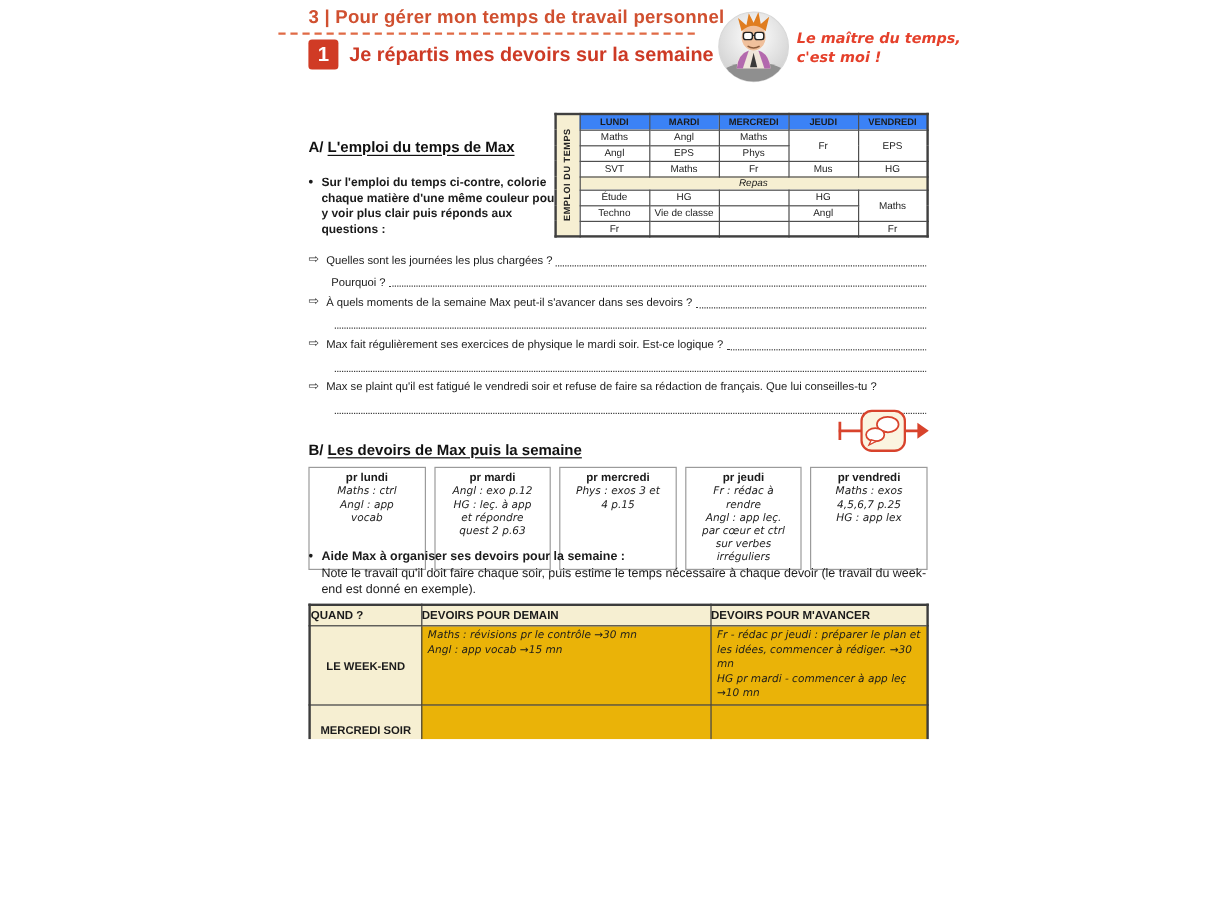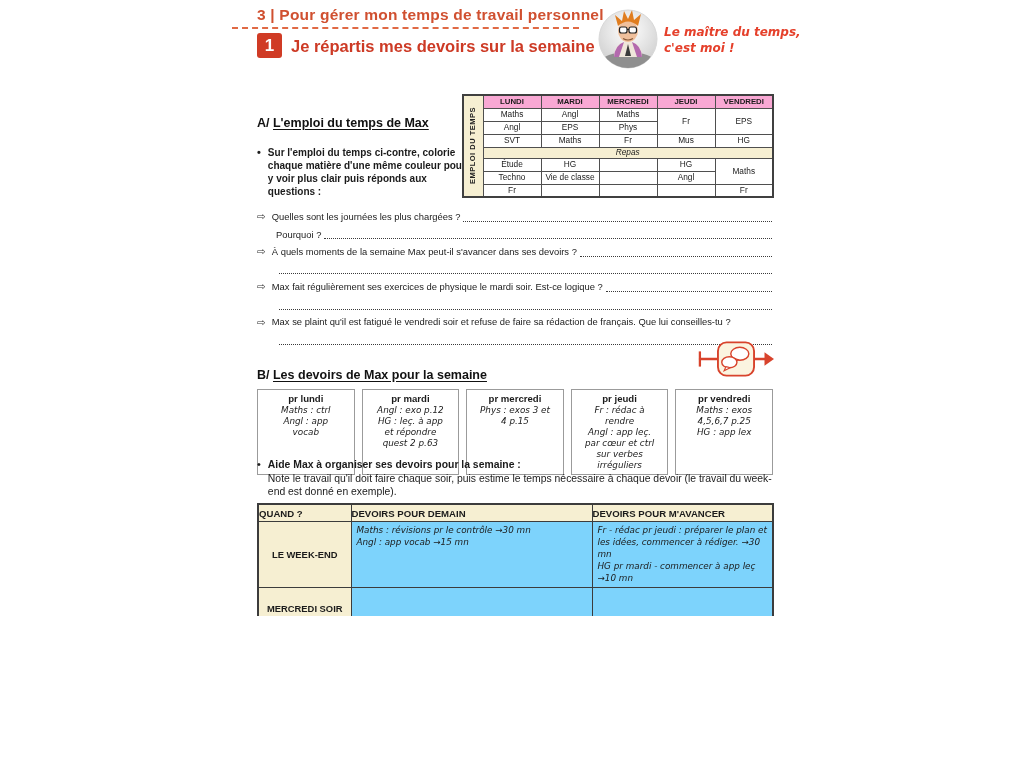--- a/index.html
+++ b/index.html
@@ -30,21 +30,21 @@
   #instruction-a{left:257px;top:146px;width:212px;font-size:10px;font-weight:bold;line-height:1.3;}
   #instruction-b{left:257px;top:458px;width:516px;font-size:10.4px;line-height:1.3;}
   #instruction-b .b-title{font-weight:bold;}
 
   
   #timetable{left:462px;top:94px;}
   #timetable table{border-collapse:collapse;table-layout:fixed;width:310px;
         border:2px solid #404040;font-size:8.3px;}
   #timetable td{border:1px solid #4f4f4f;text-align:center;vertical-align:middle;
         padding:0;background:#fff;line-height:1.05;}
-  #timetable .tt-head td{background:#f9a8d4;font-weight:bold;font-size:7.8px;}
+  #timetable .tt-head td{background:#3b82f6;font-weight:bold;font-size:7.8px;}
   #timetable .tt-side{background:#f6efd2 !important;}
   #timetable .tt-lunch td{background:#f6efd2;font-style:italic;}
   .vlabel{writing-mode:vertical-rl;transform:rotate(180deg);font-size:7.5px;font-weight:bold;
         letter-spacing:.5px;margin:0 auto;color:#222;}
 
   
   #questions{left:257px;top:206px;width:515px;}
   .qline{display:flex;align-items:flex-end;height:17.6px;font-size:9.4px;white-space:nowrap;overflow:hidden;}
   .qline .qarrow{font-family:"DejaVu Sans",sans-serif;font-size:10.5px;color:#333;
         margin-right:6px;line-height:1;align-self:center;margin-top:3px;}
@@ -58,21 +58,21 @@
 
   
   #hw-boxes{left:257px;top:389px;width:516px;display:flex;gap:7px;}
   .hw-box{flex:1;border:1px solid #9b9b9b;background:#fff;min-height:56px;padding:3px 12px;text-align:center;}
   .hw-box .hw-title{font-weight:bold;font-size:9.6px;margin-bottom:1px;}
   .hw-box .hw-line{font-family:"DejaVu Sans",sans-serif;font-style:italic;font-size:8.8px;line-height:1.25;}
 
   
   #planning{left:257px;top:503px;}
   #planning table{border-collapse:collapse;table-layout:fixed;width:515px;border:2px solid #3c3c3c;}
-  #planning td{border:1px solid #3c3c3c;padding:0;vertical-align:top;background:#7dd3fc;}
+  #planning td{border:1px solid #3c3c3c;padding:0;vertical-align:top;background:#eab308;}
   #planning .p-head td{background:#f6efd2;font-weight:bold;font-size:9.6px;text-align:left;
         vertical-align:middle;height:16px;}
   #planning .p-when{background:#f6efd2;font-weight:bold;font-size:9.4px;text-align:center;vertical-align:middle;}
   #planning .p-cell{padding:3px 5px;}
   #planning .hw-note{font-family:"DejaVu Sans",sans-serif;font-style:italic;font-size:8.8px;line-height:1.35;}
 
   #page-number{left:258px;top:750px;font-size:10px;color:#222;}
   svg{display:block;}
 </style>
 </head>
@@ -237,21 +237,21 @@
       <rect x="22" y="2.5" width="38" height="35" rx="9" fill="#fbf4e0" stroke="#d8432c" stroke-width="2"></rect>
       <ellipse cx="45" cy="14.5" rx="9.5" ry="6.8" fill="#fff" stroke="#d8432c" stroke-width="1.5"></ellipse>
       <path d="M39 19.5 L36.5 25 L43.5 20.8 Z" fill="#fff" stroke="#d8432c" stroke-width="1.2"></path>
       <ellipse cx="34" cy="23.5" rx="8" ry="5.8" fill="#fff" stroke="#d8432c" stroke-width="1.5"></ellipse>
       <path d="M30.5 28 L28.5 32.5 L35 29.2 Z" fill="#fff" stroke="#d8432c" stroke-width="1.2"></path>
     </svg>
   </div>
 
   <div id="sec-b-title" class="abs sec-title">
     <span>B/</span>
-    <span class="und">Les devoirs de Max pour la semaine</span>
+    <span class="und">Les devoirs de Max puis la semaine</span>
   </div>
 
   <div id="hw-boxes" class="abs">
     <div class="hw-box">
       <div class="hw-title">pr lundi</div>
       <div class="hw-line">Maths : ctrl</div>
       <div class="hw-line">Angl : app vocab</div>
     </div>
     <div class="hw-box">
       <div class="hw-title">pr mardi</div>

